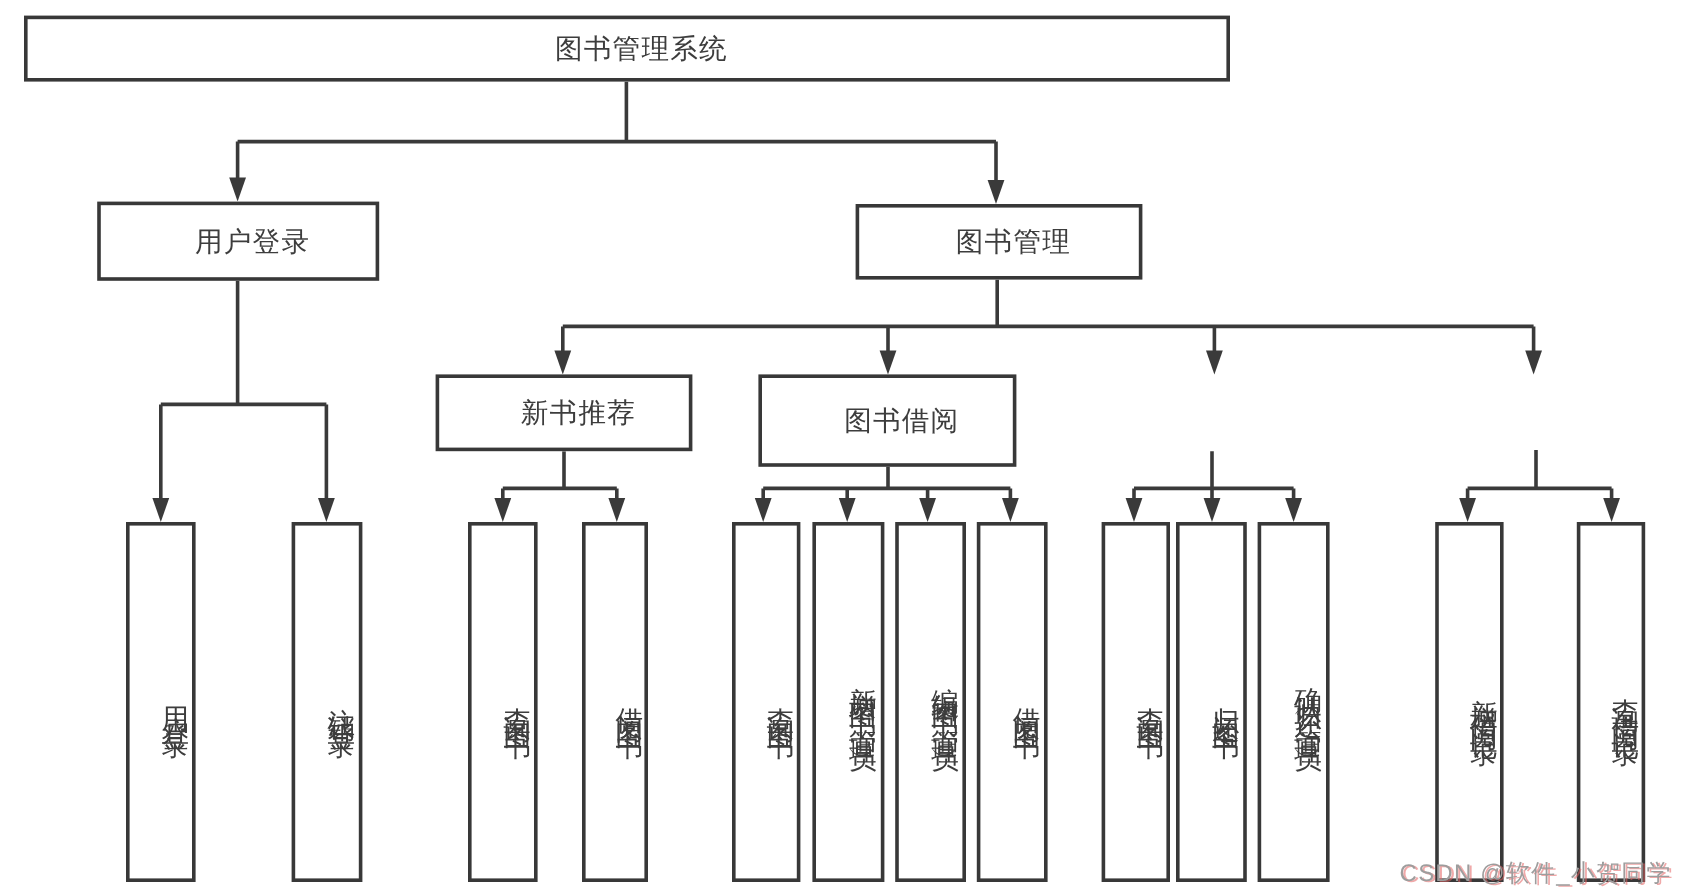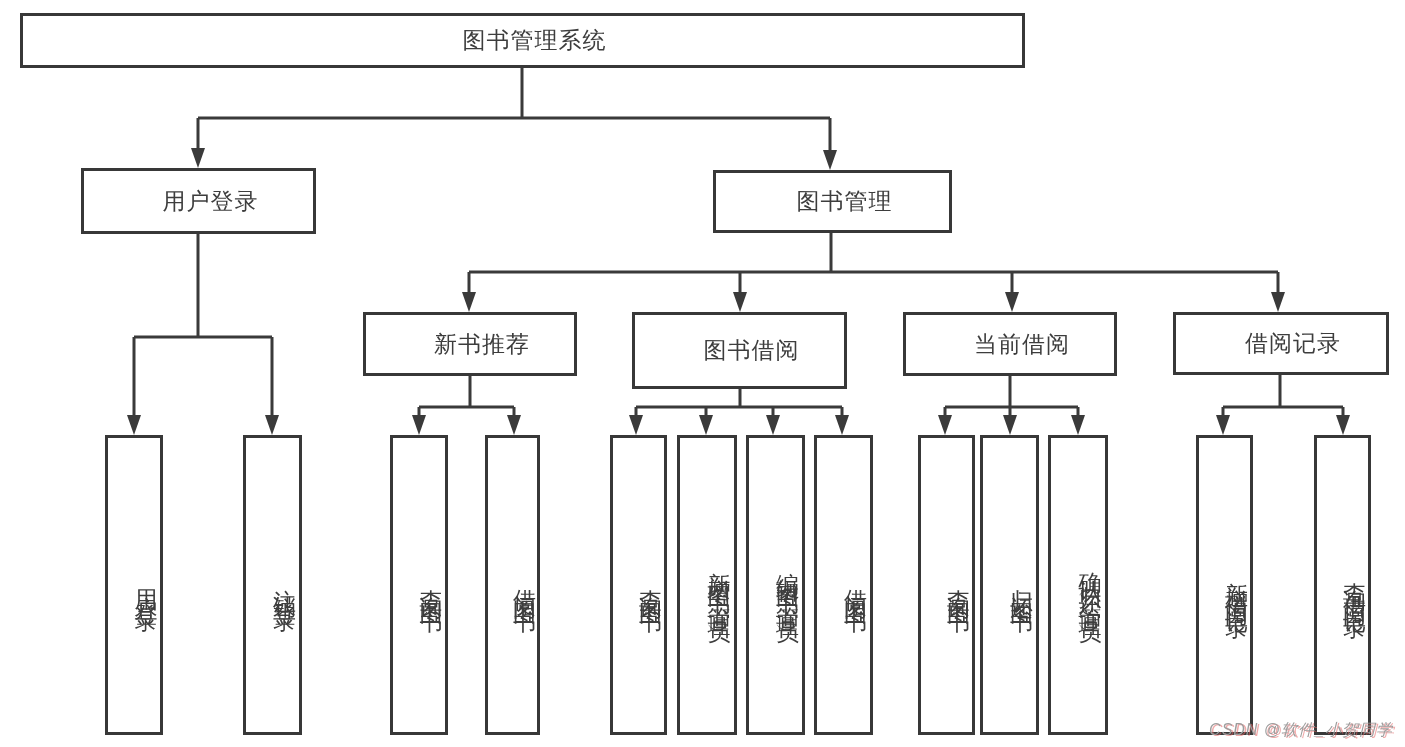--- a/index.html
+++ b/index.html
@@ -26,25 +26,24 @@
   .box.h{letter-spacing:1px;}
   .box.v{
     writing-mode:vertical-rl;
     text-orientation:mixed;
     letter-spacing:7px;
     white-space:normal;
   }
   #watermark{
     position:absolute;
     right:12px;bottom:6px;
-    font-size:16px;
+    font-size:20px;
     color:#9d9d9d;
     letter-spacing:1px;
     text-shadow:2px 1px 0 rgba(228,98,98,0.55);
-    font-style:italic;
   }
 </style>
 </head>
 <body>
 
 <div id="stage">
 
   <svg id="wires" width="1405" height="747" viewBox="0 0 1405 747" fill="none" xmlns="http://www.w3.org/2000/svg">
     <g stroke="#3a3a3a" stroke-width="3">
 
@@ -85,22 +84,20 @@
     </g>
   </svg>
 
   <div class="box h" style="left:20px;top:13px;width:1005px;height:55px">图书管理系统</div>
 
   <div class="box h" style="left:81px;top:168px;width:235px;height:66px">用户登录</div>
   <div class="box h" style="left:363px;top:312px;width:214px;height:64px">新书推荐</div>
 
   <div class="box h" style="left:713px;top:170px;width:239px;height:63px">图书管理</div>
   <div class="box h" style="left:632px;top:312px;width:215px;height:77px">图书借阅</div>
-  <div class="box h" style="left:903px;top:312px;width:214px;height:64px">当前借阅</div>
-  <div class="box h" style="left:1173px;top:312px;width:216px;height:63px">借阅记录</div>
 
   <div class="box v" style="left:105px;top:435px;width:58px;height:300px">用户登录</div>
   <div class="box v" style="left:243px;top:435px;width:59px;height:300px">注销登录</div>
 
   <div class="box v" style="left:390px;top:435px;width:58px;height:300px">查询图书</div>
   <div class="box v" style="left:485px;top:435px;width:55px;height:300px">借阅图书</div>
 
   <div class="box v" style="left:610px;top:435px;width:57px;height:300px">查询图书</div>
   <div class="box v" style="left:677px;top:435px;width:60px;height:300px">新增图书（管理员）</div>
   <div class="box v" style="left:746px;top:435px;width:59px;height:300px">编辑图书（管理员）</div>

